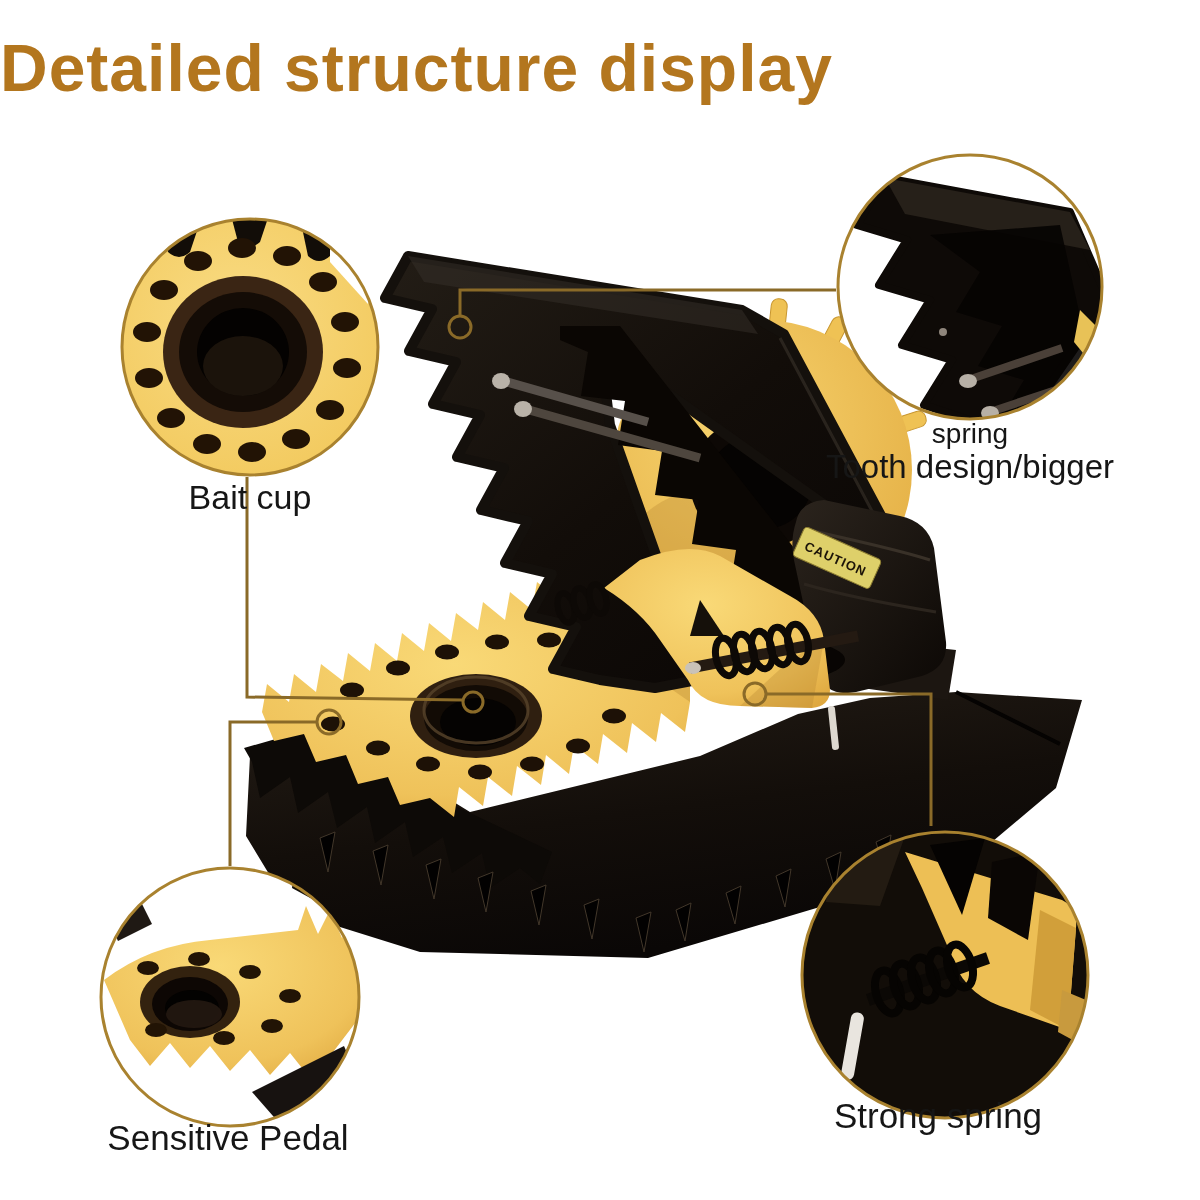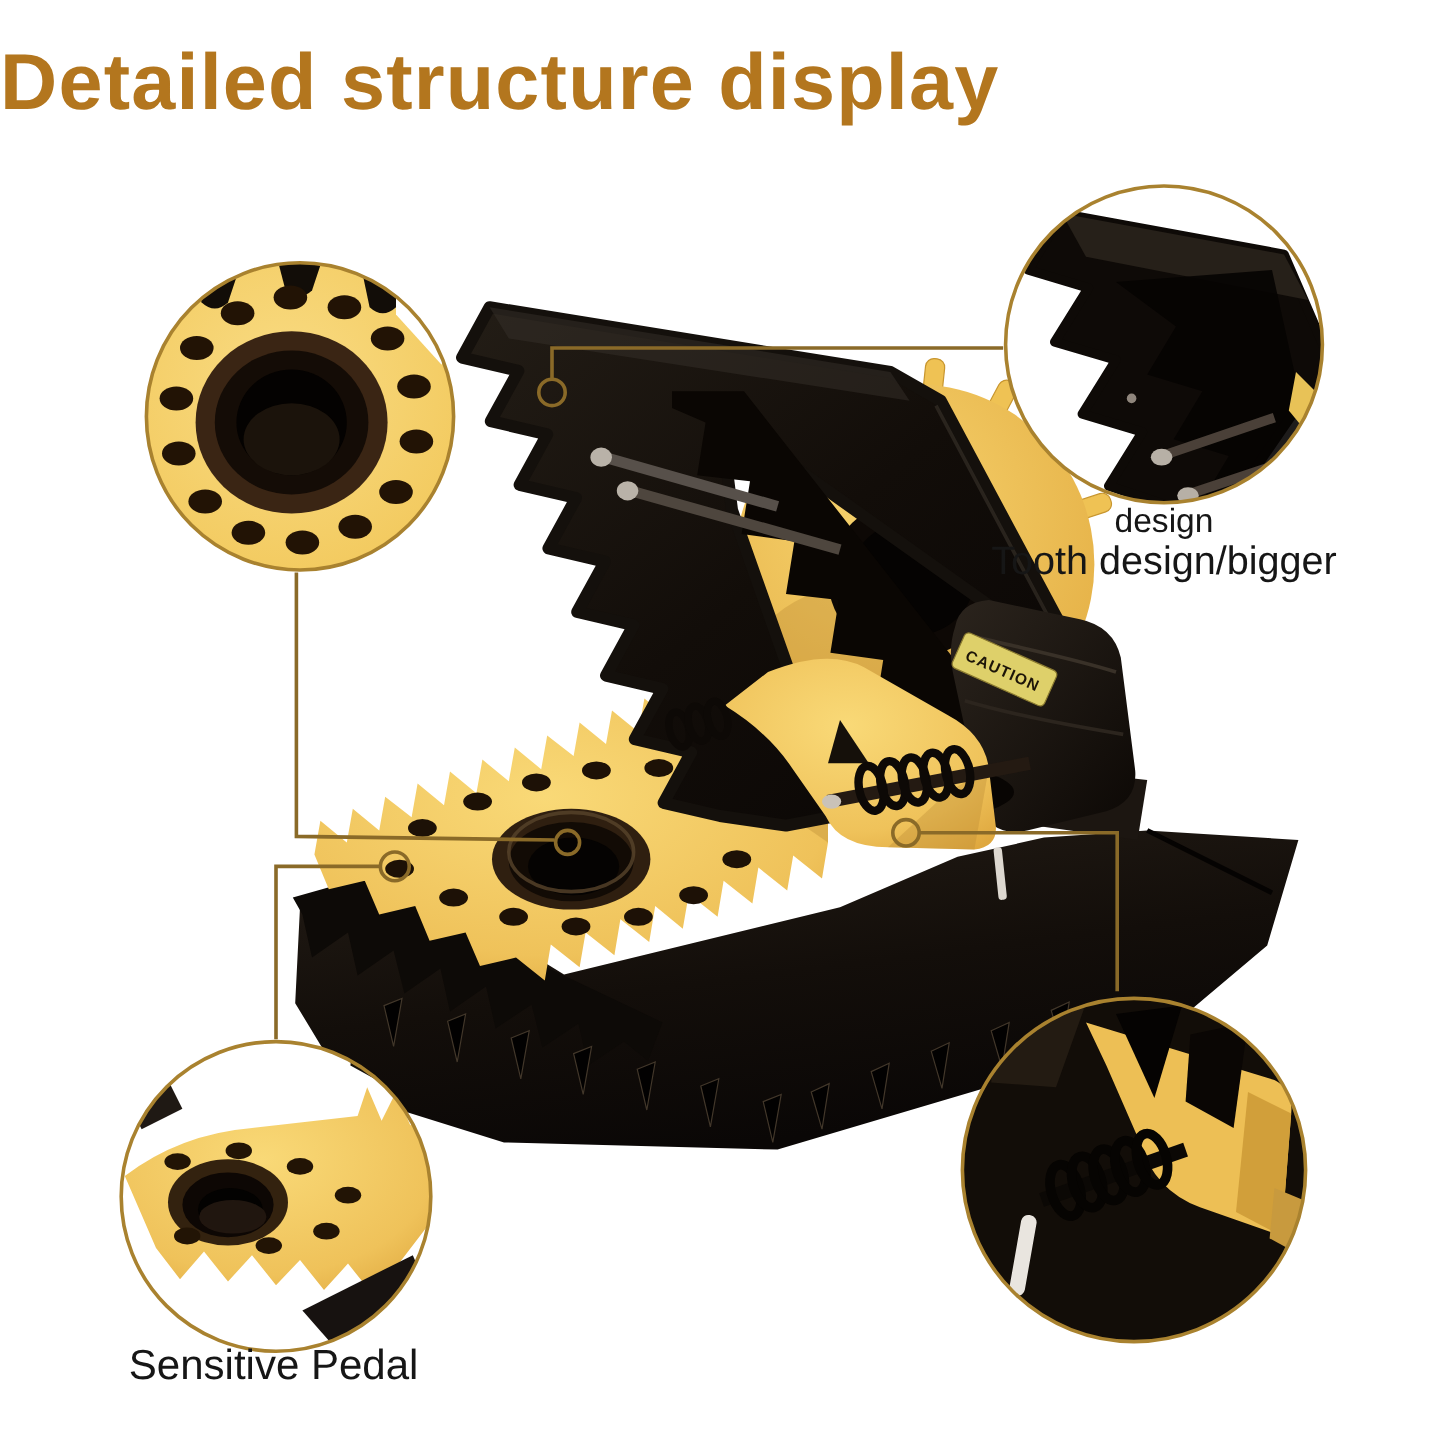--- a/index.html
+++ b/index.html
@@ -330,17 +330,19 @@
       </g>
       <rect x="846" y="1012" width="13" height="68" rx="6" fill="#e9e5df" transform="rotate(10 852 1046)"></rect>
       <path d="M1062,990 L1086,1000 L1080,1044 L1058,1032 Z" fill="#c89a3e"></path>
     </g>
     <circle cx="945" cy="975" r="143" fill="none" stroke="#a9822f" stroke-width="3"></circle>
   </g>
 </svg>
 
 <h1 id="page-title">Detailed structure display</h1>
 
-<div class="lbl" id="lbl-tooth1">design</div>
+<div class="lbl" id="lbl-bait">Bait cup</div>
+<div class="lbl" id="lbl-tooth1">spring</div>
 <div class="lbl" id="lbl-pedal">Sensitive Pedal</div>
 <div class="lbl" id="lbl-tooth2">Tooth design/bigger</div>
+<div class="lbl" id="lbl-spring">Strong spring</div>
 
 </div>
 
 </body></html>

